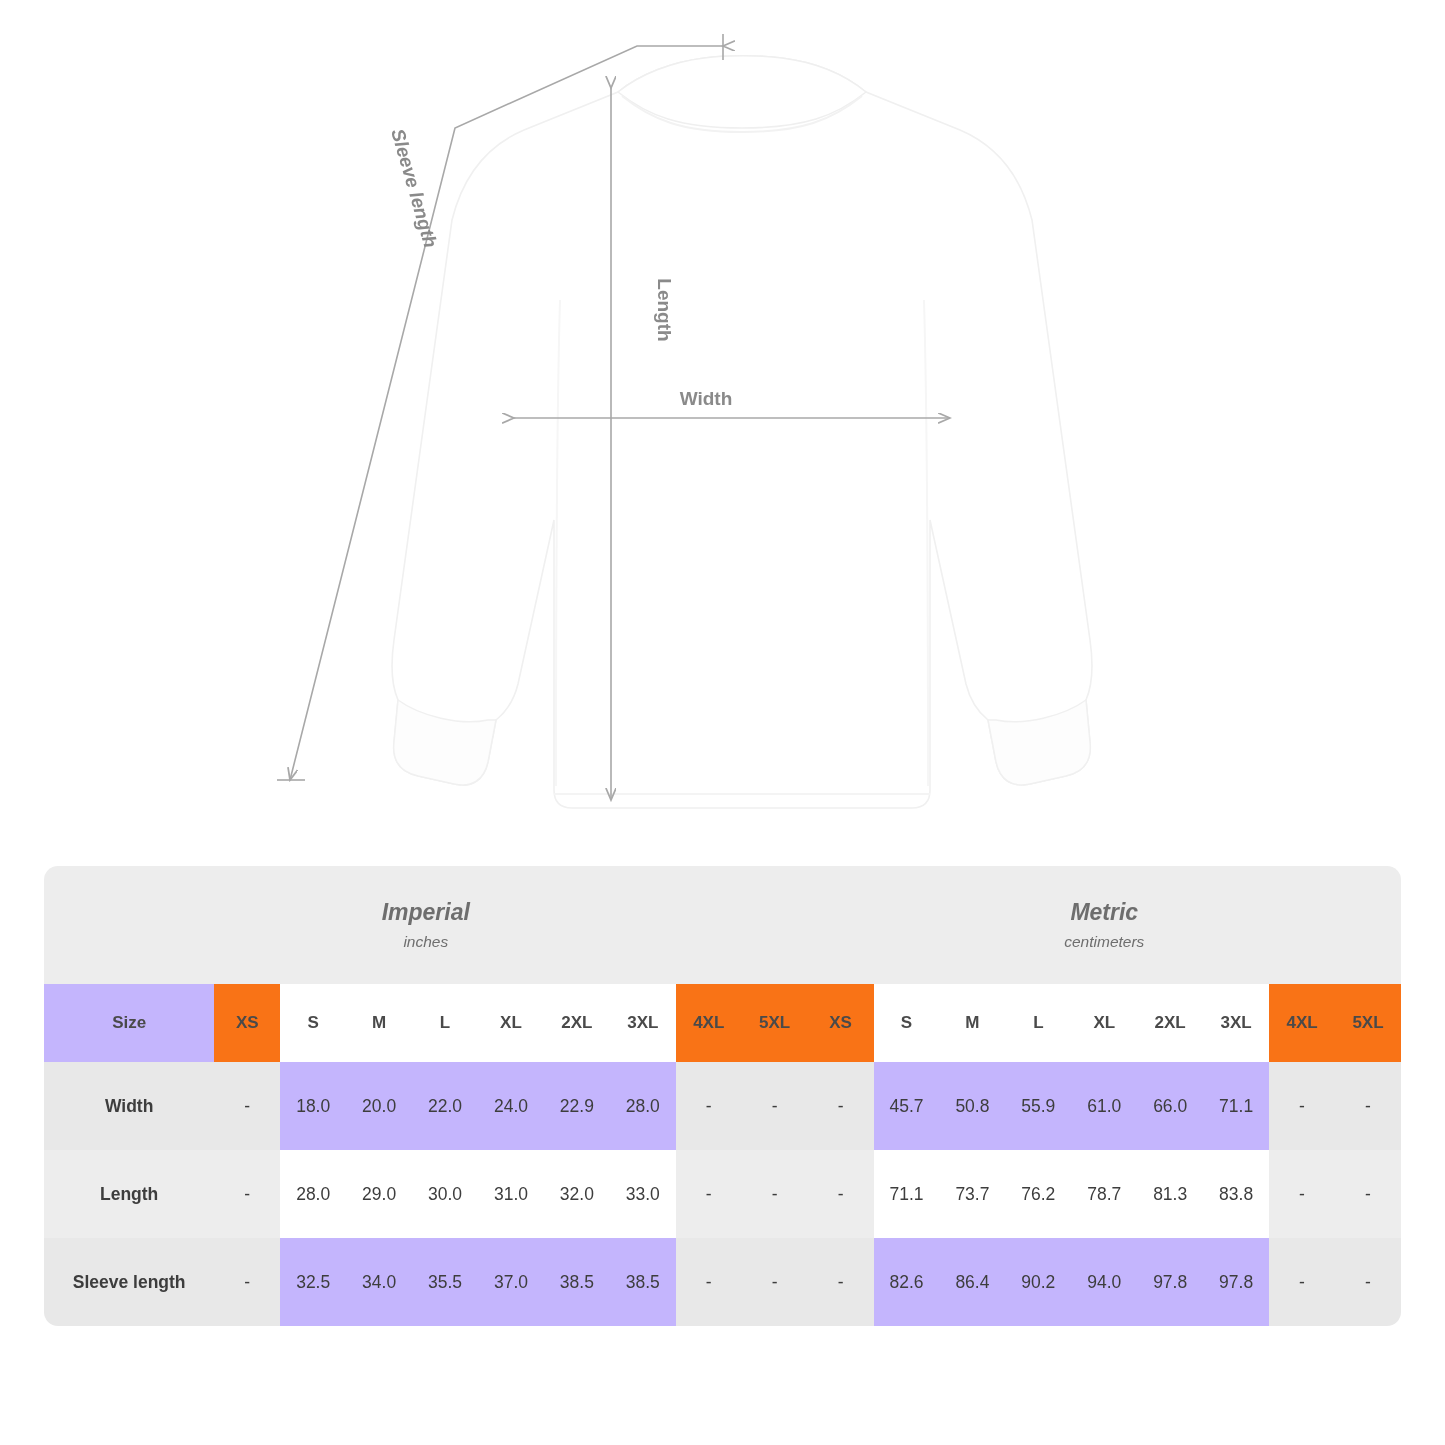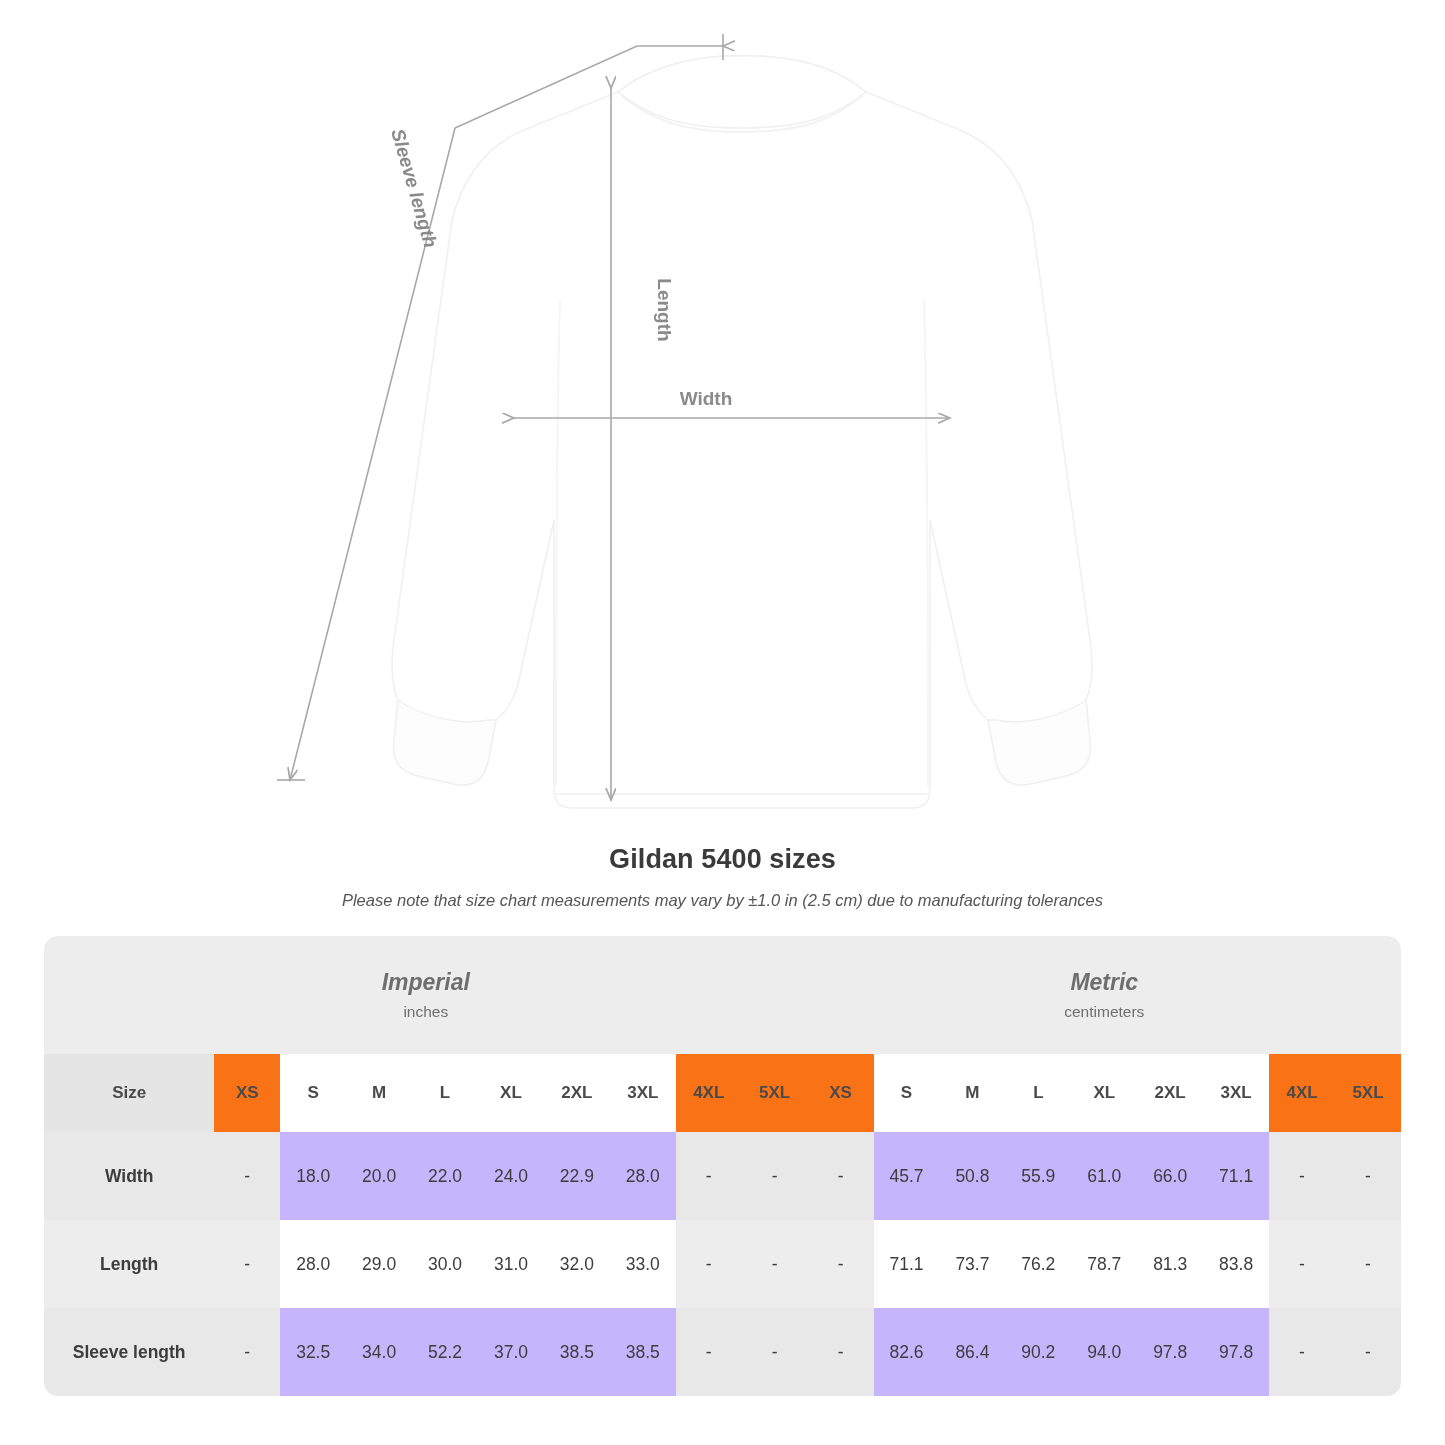--- a/index.html
+++ b/index.html
@@ -76,33 +76,34 @@
     border-top-right-radius: 14px;
   }
   .unit-name {
     font-size: 23px;
     font-style: italic;
     font-weight: bold;
     color: #6e6e6e;
   }
   .unit-sub {
     font-size: 15.5px;
+    font-style: italic;
     color: #6e6e6e;
     margin-top: 7px;
   }
 
   .head-row td {
     height: 76px;
     font-size: 17px;
     font-weight: bold;
     color: #4a4a4a;
     background: #ffffff;
   }
   .head-row td.rowlabel {
-    background: #e5e5e5;
+    background: #c4b5fd;
     font-size: 17px;
   }
   .head-row td.grey-col {
     background: #f97316;
   }
 
   .data-row td {
     height: 86px;
     font-size: 17.5px;
     color: #3d3d3d;
@@ -206,24 +207,20 @@
       </g>
       <text x="658" y="310" fill="#8a8a8a" font-family="Liberation Sans, sans-serif" font-size="19" font-weight="bold" transform="rotate(90 658 310)" text-anchor="middle">Length</text>
 
       <g>
         <path d="M514,418 L950,418" fill="none" stroke="#a8a8a8" stroke-width="1.6" marker-start="url(#arrHead)" marker-end="url(#arrHead)"></path>
       </g>
       <text x="706" y="405" fill="#8a8a8a" font-family="Liberation Sans, sans-serif" font-size="19" font-weight="bold" text-anchor="middle">Width</text>
     </svg>
   </div>
 
-  <div class="title-block">
-    <div class="chart-title">Gildan 5400 sizes</div>
-    <div class="chart-note">Please note that size chart measurements may vary by ±1.0 in (2.5 cm) due to manufacturing tolerances</div>
-  </div>
 
   <div class="table-wrap">
     <table class="size-table">
       <colgroup>
         <col class="c-label">
         <col class="c-cell">
           <col class="c-cell">
           <col class="c-cell">
           <col class="c-cell">
           <col class="c-cell">
@@ -317,21 +314,21 @@
           <td>83.8</td>
           <td class="grey-col">-</td>
           <td class="grey-col">-</td>
         </tr>
 
         <tr class="data-row alt">
           <td class="rowlabel">Sleeve length</td>
           <td class="grey-col">-</td>
           <td>32.5</td>
           <td>34.0</td>
-          <td>52.2</td>
+          <td>35.5</td>
           <td>37.0</td>
           <td>38.5</td>
           <td>38.5</td>
           <td class="grey-col">-</td>
           <td class="grey-col">-</td>
           <td class="grey-col">-</td>
           <td>82.6</td>
           <td>86.4</td>
           <td>90.2</td>
           <td>94.0</td>

